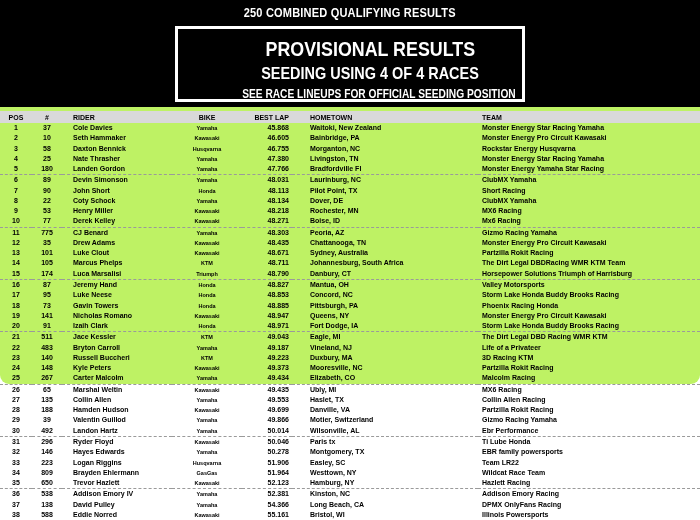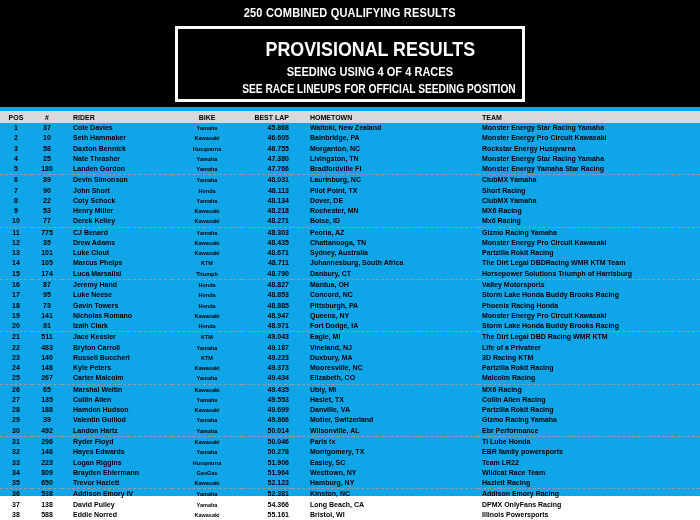--- a/index.html
+++ b/index.html
@@ -1,26 +1,26 @@
 <!DOCTYPE html>
 <html><head>
 <meta charset="utf-8">
 <style>
   * { margin:0; padding:0; box-sizing:border-box; }
   html,body { width:700px; height:520px; background:#fff; font-family:"Liberation Sans", sans-serif; overflow:hidden; }
 
-  .page { width:700px; height:496px; background:#0ea5e9; }
+  .page { width:700px; height:384px; background:#bef264;border-radius:9px; }
 
   
   .banner { width:700px; height:107px; background:#000; color:#fff; text-align:center; overflow:hidden; }
   .banner-title { margin-top:5px; font-size:13px; font-weight:bold; letter-spacing:0.2px; }
   .cond { display:inline-block; transform:scaleX(0.85); transform-origin:center; white-space:nowrap; }
   .prov-box { width:350px; height:76px; margin:6px auto 0; border:3px solid #fff; background:#000; text-align:center;padding-left:40px; }
   .prov-line1 { margin-top:8px; font-size:21px; font-weight:bold; }
-  .prov-line2 { margin-top:3px; font-size:13px; font-weight:bold; }
+  .prov-line2 { margin-top:3px; font-size:17px; font-weight:bold; }
   .prov-line3 { margin-top:3px; font-size:12px; font-weight:bold; }
 
   
   .table-wrap { margin-top:4px; }
   table { width:700px; border-collapse:collapse; table-layout:fixed; }
   col.w0{width:32px} col.w1{width:30px} col.w2{width:110px} col.w3{width:70px}
   col.w4{width:50px} col.w5{width:186px} col.w6{width:222px}
   thead th { background:#d9d9d9; height:12px; font-size:7px; font-weight:bold; color:#000; white-space:nowrap; overflow:hidden; }
   tbody td { height:10.26px; font-size:7px; font-weight:bold; color:#000; white-space:nowrap; overflow:hidden; line-height:10.26px; }
   td.c3 { font-size:5.5px; }

